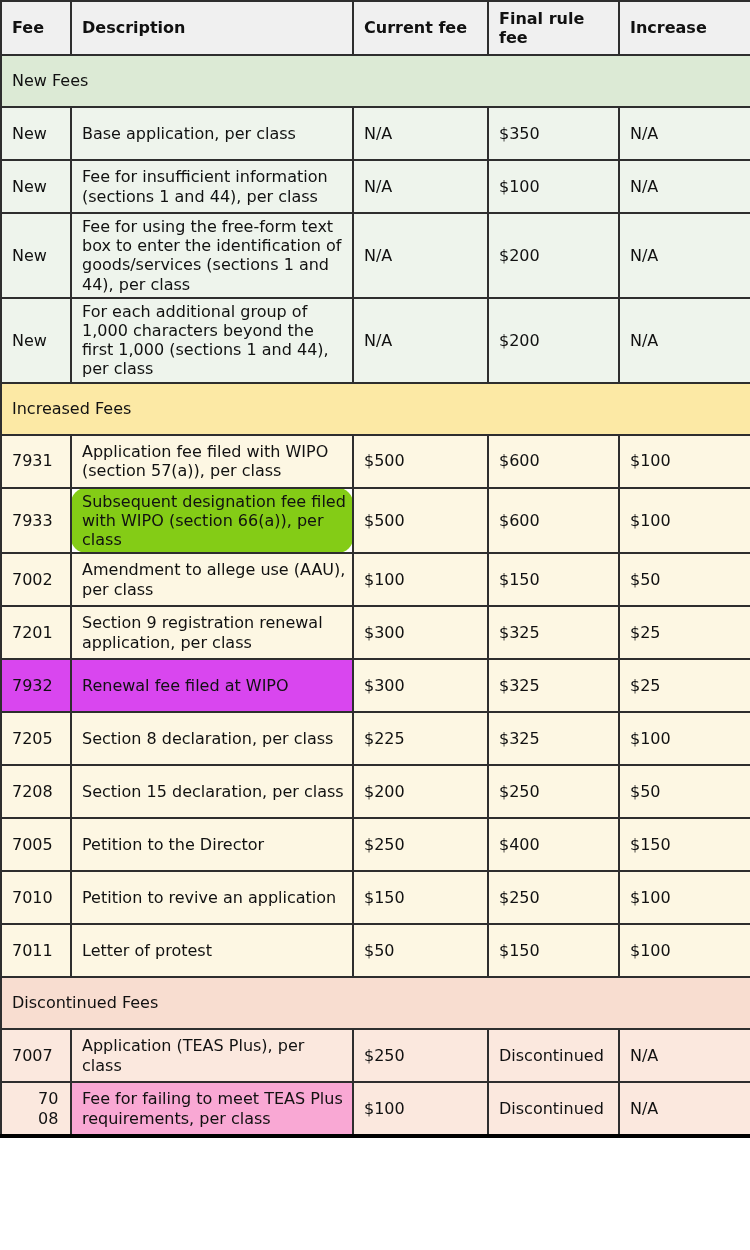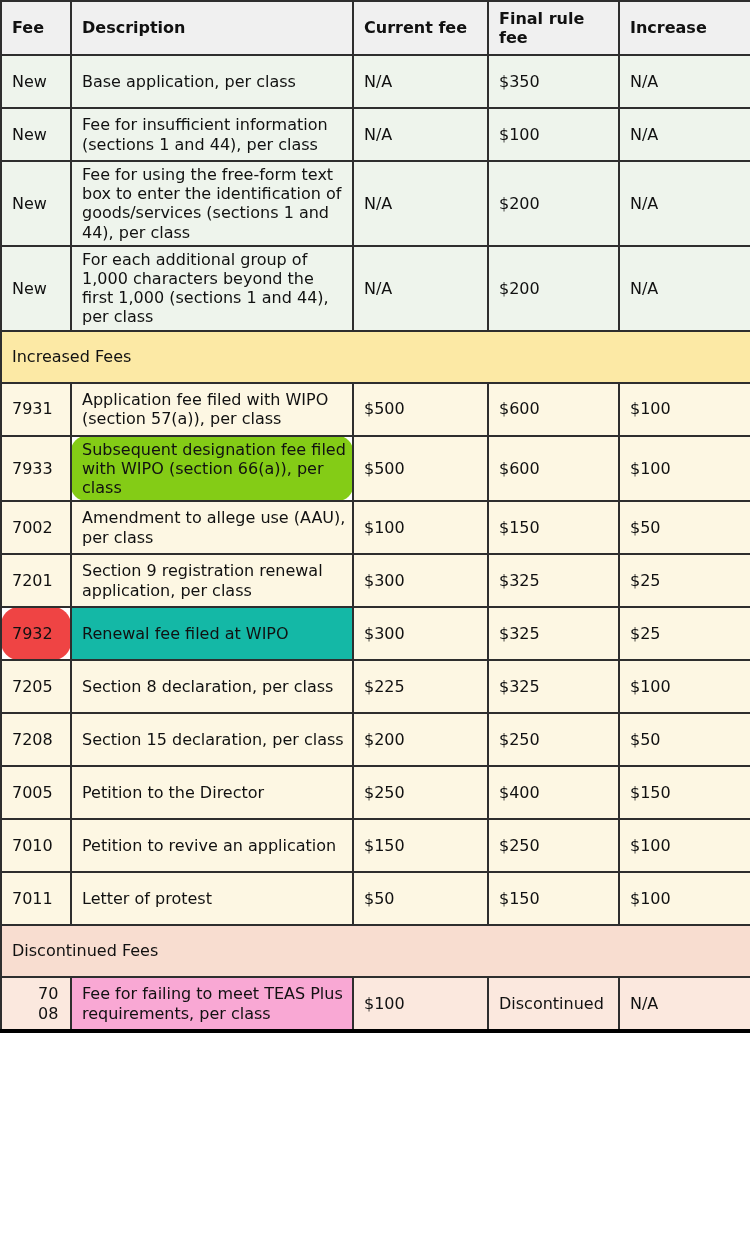--- a/index.html
+++ b/index.html
@@ -57,20 +57,23 @@
   <thead>
     <tr>
       <th>Fee</th>
       <th>Description</th>
       <th>Current fee</th>
       <th>Final rule fee</th>
       <th>Increase</th>
     </tr>
   </thead>
   <tbody>
+      <tr>
+        <td colspan="5" class="band" style="background: rgb(220, 234, 213);">New Fees</td>
+      </tr>
       <tr class="data-row">
         <td style="background: rgb(238, 244, 236);">New</td>
         <td style="background: rgb(238, 244, 236);">Base application, per class</td>
         <td style="background: rgb(238, 244, 236);">N/A</td>
         <td style="background: rgb(238, 244, 236);">$350</td>
         <td style="background: rgb(238, 244, 236);">N/A</td>
       </tr>
       <tr class="data-row">
         <td style="background: rgb(238, 244, 236);">New</td>
         <td style="background: rgb(238, 244, 236);">Fee for insufficient information (sections 1 and 44), per class</td>
@@ -117,22 +120,22 @@
         <td style="background: rgb(253, 247, 227);">$50</td>
       </tr>
       <tr class="data-row">
         <td style="background: rgb(253, 247, 227);">7201</td>
         <td style="background: rgb(253, 247, 227);">Section 9 registration renewal application, per class</td>
         <td style="background: rgb(253, 247, 227);">$300</td>
         <td style="background: rgb(253, 247, 227);">$325</td>
         <td style="background: rgb(253, 247, 227);">$25</td>
       </tr>
       <tr class="data-row">
-        <td style="background: #ef4444; border-radius: 18px;">7932</td>
-        <td style="background: #14b8a6;">Renewal fee filed at WIPO</td>
+        <td style="background: #d946ef;">7932</td>
+        <td style="background: #d946ef;">Renewal fee filed at WIPO</td>
         <td style="background: rgb(253, 247, 227);">$300</td>
         <td style="background: rgb(253, 247, 227);">$325</td>
         <td style="background: rgb(253, 247, 227);">$25</td>
       </tr>
       <tr class="data-row">
         <td style="background: rgb(253, 247, 227);">7205</td>
         <td style="background: rgb(253, 247, 227);">Section 8 declaration, per class</td>
         <td style="background: rgb(253, 247, 227);">$225</td>
         <td style="background: rgb(253, 247, 227);">$325</td>
         <td style="background: rgb(253, 247, 227);">$100</td>
@@ -162,20 +165,27 @@
         <td style="background: rgb(253, 247, 227);">7011</td>
         <td style="background: rgb(253, 247, 227);">Letter of protest</td>
         <td style="background: rgb(253, 247, 227);">$50</td>
         <td style="background: rgb(253, 247, 227);">$150</td>
         <td style="background: rgb(253, 247, 227);">$100</td>
       </tr>
       <tr>
         <td colspan="5" class="band" style="background: rgb(248, 221, 208);">Discontinued Fees</td>
       </tr>
       <tr class="data-row">
+        <td style="background: rgb(251, 232, 222);">7007</td>
+        <td style="background: rgb(251, 232, 222);">Application (TEAS Plus), per class</td>
+        <td style="background: rgb(251, 232, 222);">$250</td>
+        <td style="background: rgb(251, 232, 222);">Discontinued</td>
+        <td style="background: rgb(251, 232, 222);">N/A</td>
+      </tr>
+      <tr class="data-row">
         <td style="background: rgb(251, 232, 222); padding-left: 36px;">7008</td>
         <td style="background: #f9a8d4; margin-left: 11px;">Fee for failing to meet TEAS Plus requirements, per class</td>
         <td style="background: rgb(251, 232, 222);">$100</td>
         <td style="background: rgb(251, 232, 222);">Discontinued</td>
         <td style="background: rgb(251, 232, 222);">N/A</td>
       </tr>
     </tbody>
 </table>
 
 </body></html>

